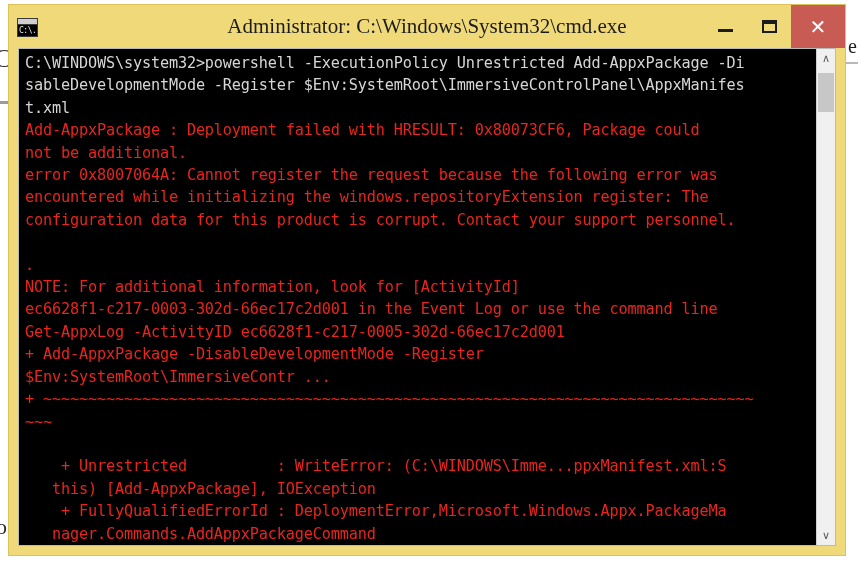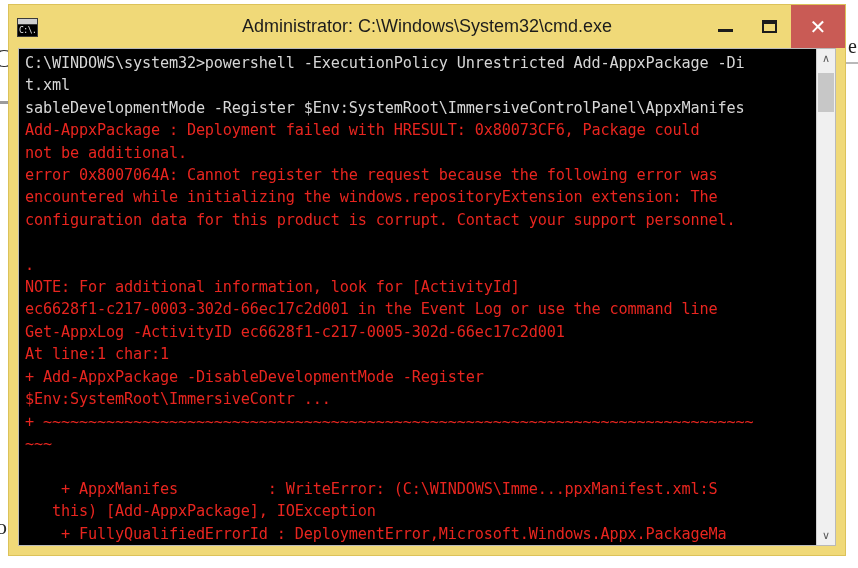--- a/index.html
+++ b/index.html
@@ -112,23 +112,23 @@
     line-height: 11px;
     padding-left: 1px;
     letter-spacing: -0.5px;
   }
 
   .title-text {
     position: absolute;
     left: 0;
     right: 0;
     text-align: center;
-    font-size: 18px;
+    font-size: 21px;
     color: #1c1c1c;
-    font-family: Liberation Sans, sans-serif;
+    font-family: Liberation Serif, serif;
     pointer-events: none;
   }
 
   .win-buttons {
     position: absolute;
     right: 0;
     top: 0;
     height: 43px;
     display: flex;
     align-items: stretch;
@@ -257,39 +257,38 @@
       </div>
       <div class="win-btn close">
         <span>✕</span>
       </div>
     </div>
   </div>
 
   <div class="console-area">
     <div class="console-text" id="console-text">
         <div class="line c-white">C:\WINDOWS\system32&gt;powershell -ExecutionPolicy Unrestricted Add-AppxPackage -Di</div>
+        <div class="line c-white">sableDevelopmentMode -Register $Env:SystemRoot\ImmersiveControlPanel\AppxManifes</div>
         <div class="line c-white">t.xml</div>
-        <div class="line c-white">sableDevelopmentMode -Register $Env:SystemRoot\ImmersiveControlPanel\AppxManifes</div>
         <div class="line c-red">Add-AppxPackage : Deployment failed with HRESULT: 0x80073CF6, Package could</div>
         <div class="line c-red">not be additional.</div>
         <div class="line c-red">error 0x8007064A: Cannot register the request because the following error was</div>
-        <div class="line c-red">encountered while initializing the windows.repositoryExtension extension: The</div>
+        <div class="line c-red">encountered while initializing the windows.repositoryExtension register: The</div>
         <div class="line c-red">configuration data for this product is corrupt. Contact your support personnel.</div>
         <div class="line c-red">&nbsp;</div>
         <div class="line c-red">.</div>
         <div class="line c-red">NOTE: For additional information, look for [ActivityId]</div>
         <div class="line c-red">ec6628f1-c217-0003-302d-66ec17c2d001 in the Event Log or use the command line</div>
         <div class="line c-red">Get-AppxLog -ActivityID ec6628f1-c217-0005-302d-66ec17c2d001</div>
-        <div class="line c-red">At line:1 char:1</div>
         <div class="line c-red">+ Add-AppxPackage -DisableDevelopmentMode -Register</div>
         <div class="line c-red">$Env:SystemRoot\ImmersiveContr ...</div>
         <div class="line c-red">+ ~~~~~~~~~~~~~~~~~~~~~~~~~~~~~~~~~~~~~~~~~~~~~~~~~~~~~~~~~~~~~~~~~~~~~~~~~~~~~~~</div>
         <div class="line c-red">~~~</div>
         <div class="line c-red">&nbsp;</div>
-        <div class="line c-red">    + AppxManifes          : WriteError: (C:\WINDOWS\Imme...ppxManifest.xml:S</div>
+        <div class="line c-red">    + Unrestricted          : WriteError: (C:\WINDOWS\Imme...ppxManifest.xml:S</div>
         <div class="line c-red">   this) [Add-AppxPackage], IOException</div>
         <div class="line c-red">    + FullyQualifiedErrorId : DeploymentError,Microsoft.Windows.Appx.PackageMa</div>
         <div class="line c-red">   nager.Commands.AddAppxPackageCommand</div>
       </div>
 
     <div class="scrollbar">
       <div class="sb-arrow">∧</div>
       <div class="sb-track">
         <div class="sb-thumb"></div>
       </div>

